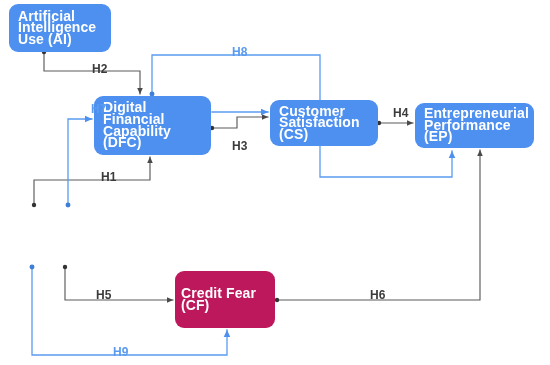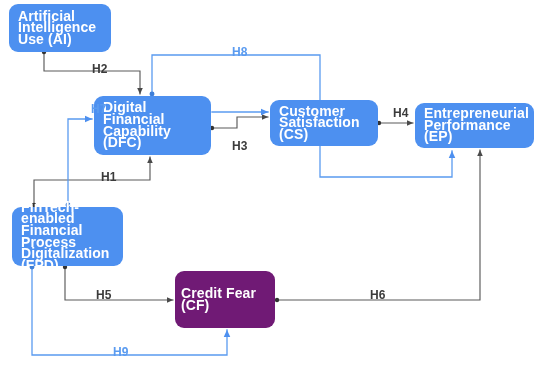--- a/index.html
+++ b/index.html
@@ -64,23 +64,22 @@
   </svg>
 
   <div class="node" style="left:9px;top:4px;width:102px;height:48px;background:#4d90f0;">Artificial Intelligence Use (AI)</div>
 
   <div class="node" style="left:94px;top:96px;width:117px;height:59px;background:#4d90f0;">Digital Financial Capability (DFC)</div>
 
   <div class="node" style="left:270px;top:100px;width:108px;height:46px;background:#4d90f0;">Customer Satisfaction (CS)</div>
 
   <div class="node" style="left:415px;top:103px;width:119px;height:45px;background:#4d90f0;">Entrepreneurial Performance (EP)</div>
 
-  <div class="node" style="left:12px;top:207px;width:111px;height:59px;background:#4d90f0;">FinTech-enabled Financial Process Digitalization (FPD)</div>
 
-  <div class="node" style="left:175px;top:271px;width:100px;height:57px;background:#701a75;justify-content:center;padding-left:6px;">Credit Fear (CF)</div>
+  <div class="node" style="left:175px;top:271px;width:100px;height:57px;background:#be185d;justify-content:center;padding-left:6px;">Credit Fear (CF)</div>
 
   <div class="edge-label lbl-dark" style="left:92px;top:62px;">H2</div>
   <div class="edge-label lbl-blue" style="left:232px;top:45px;">H8</div>
   <div class="edge-label lbl-dark" style="left:232px;top:101px;margin-top:38px;">H3</div>
   <div class="edge-label lbl-dark" style="left:393px;top:106px;">H4</div>
   <div class="edge-label lbl-blue" style="left:75px;top:102px;padding-left:16px;">H7</div>
   <div class="edge-label lbl-dark" style="left:101px;top:170px;text-align:right;">H1</div>
   <div class="edge-label lbl-dark" style="left:96px;top:288px;">H5</div>
   <div class="edge-label lbl-dark" style="left:370px;top:288px;">H6</div>
   <div class="edge-label lbl-blue" style="left:113px;top:345px;">H9</div>

